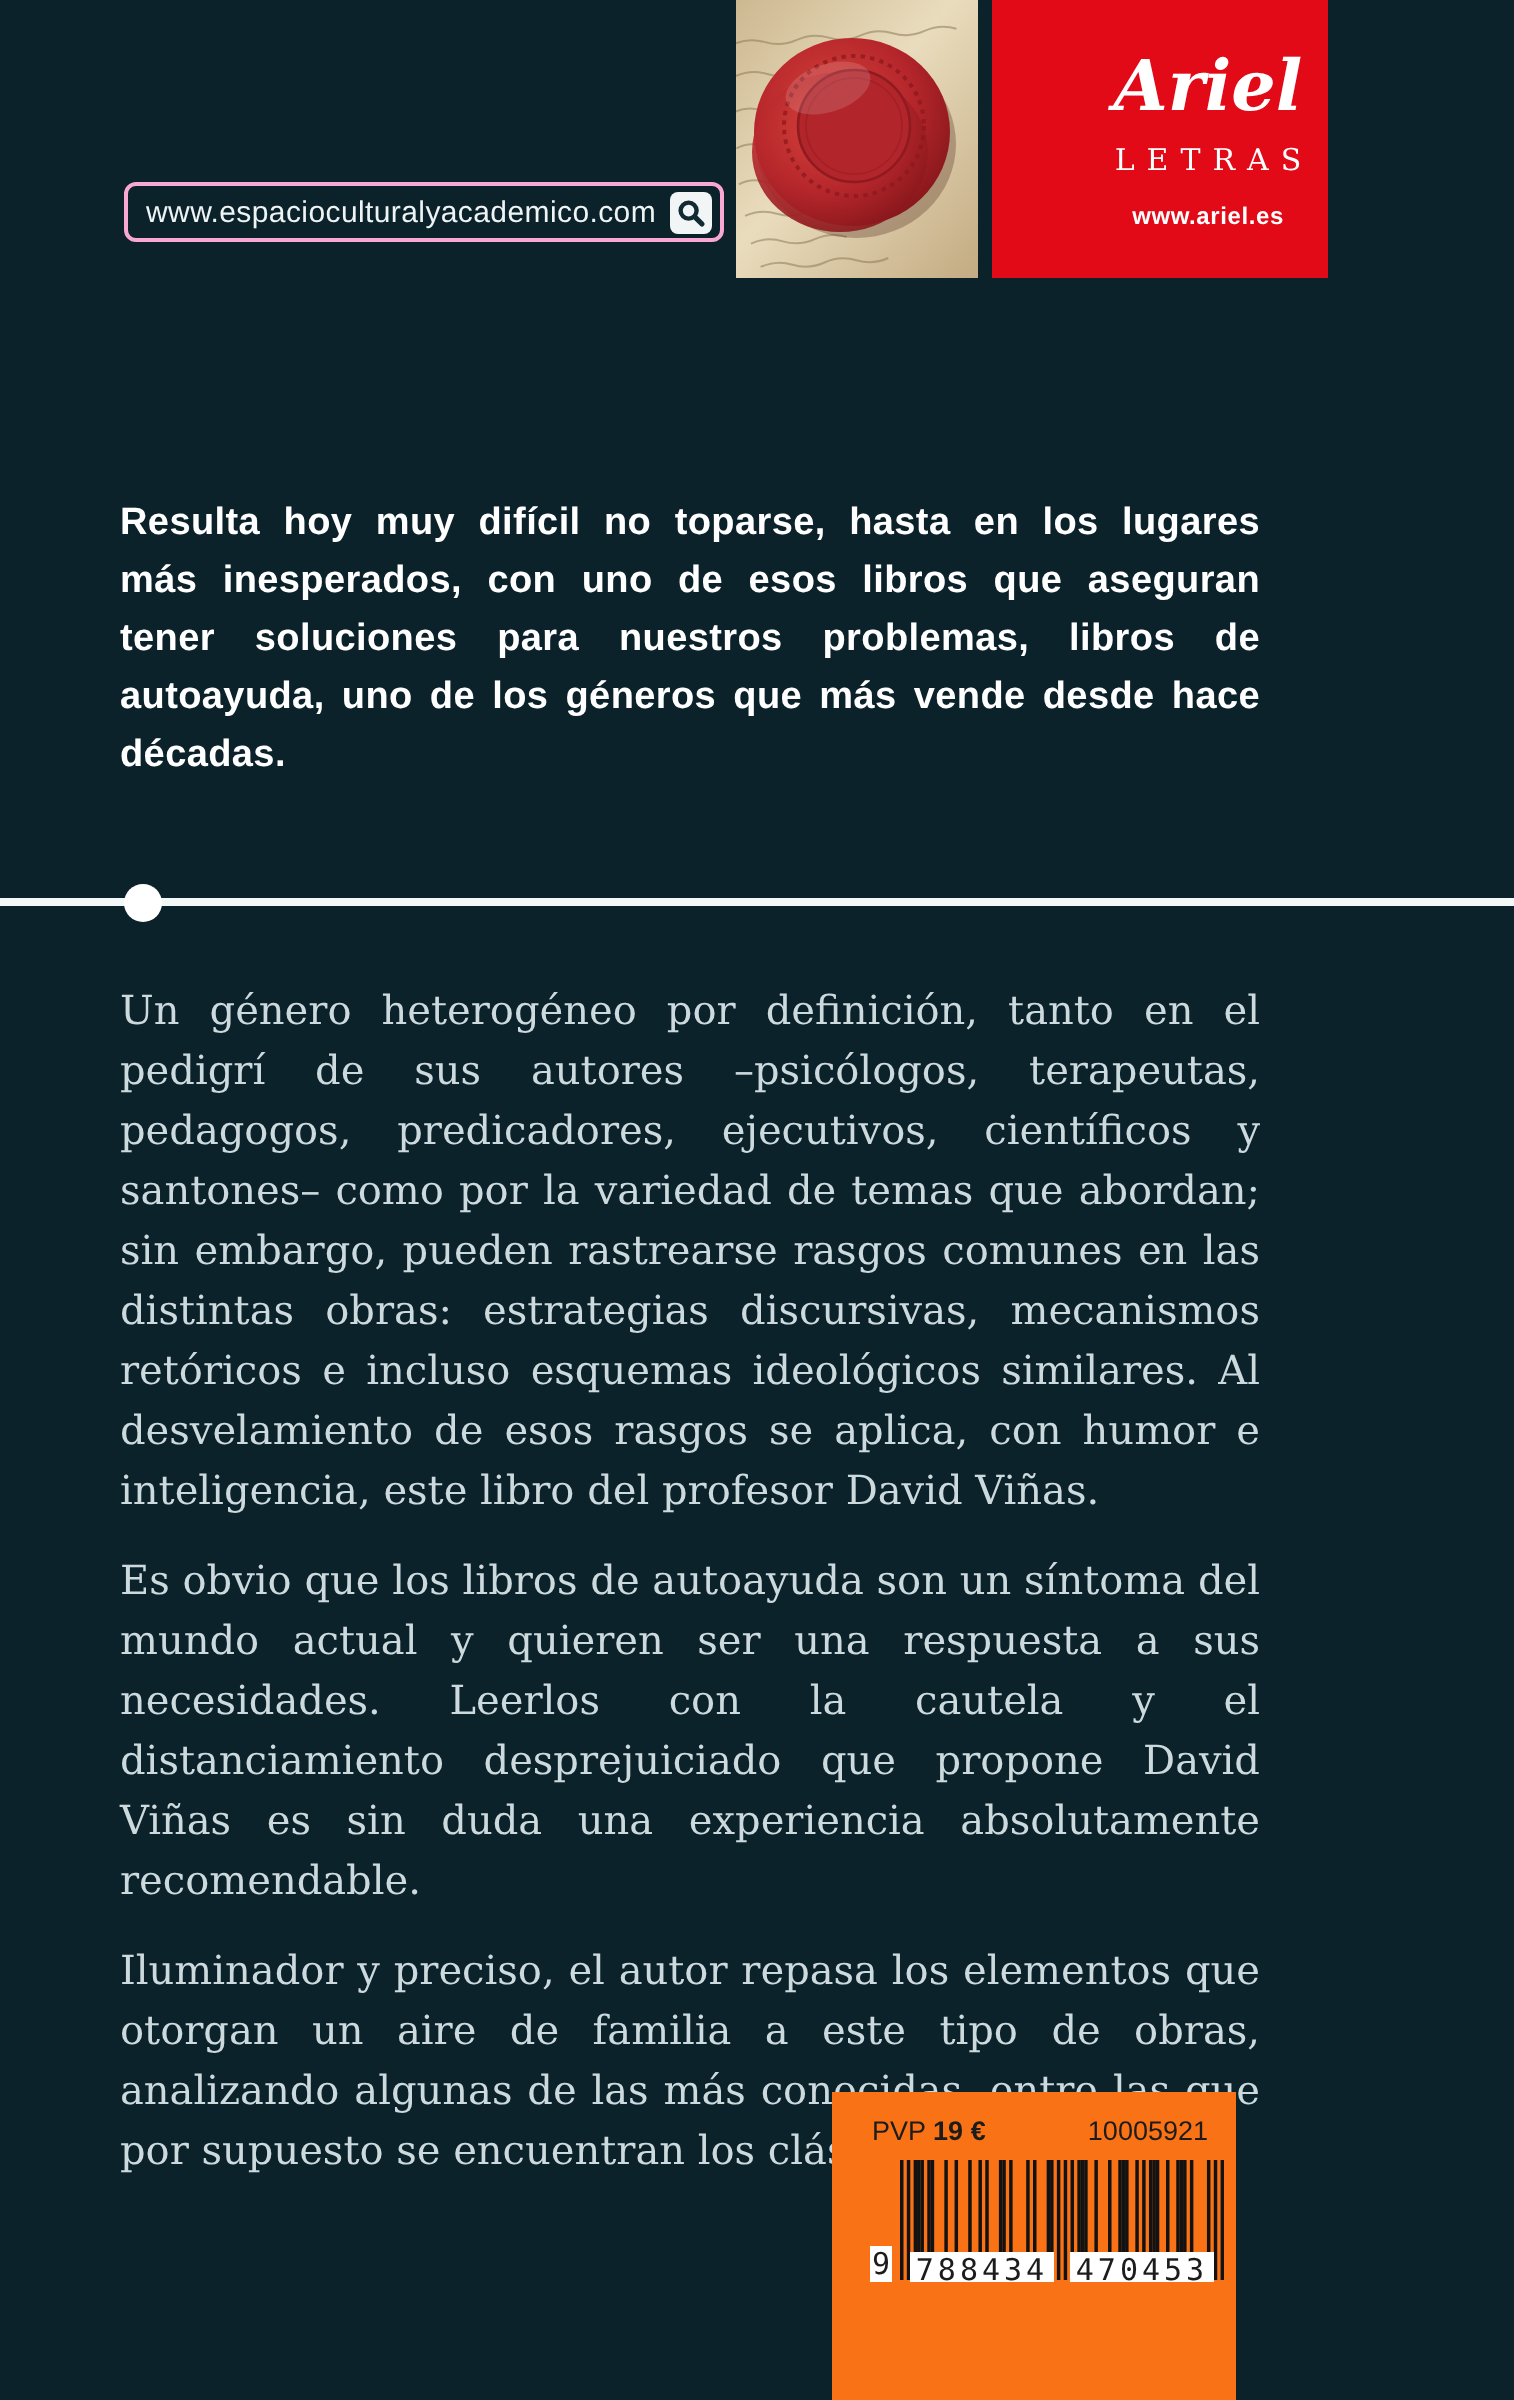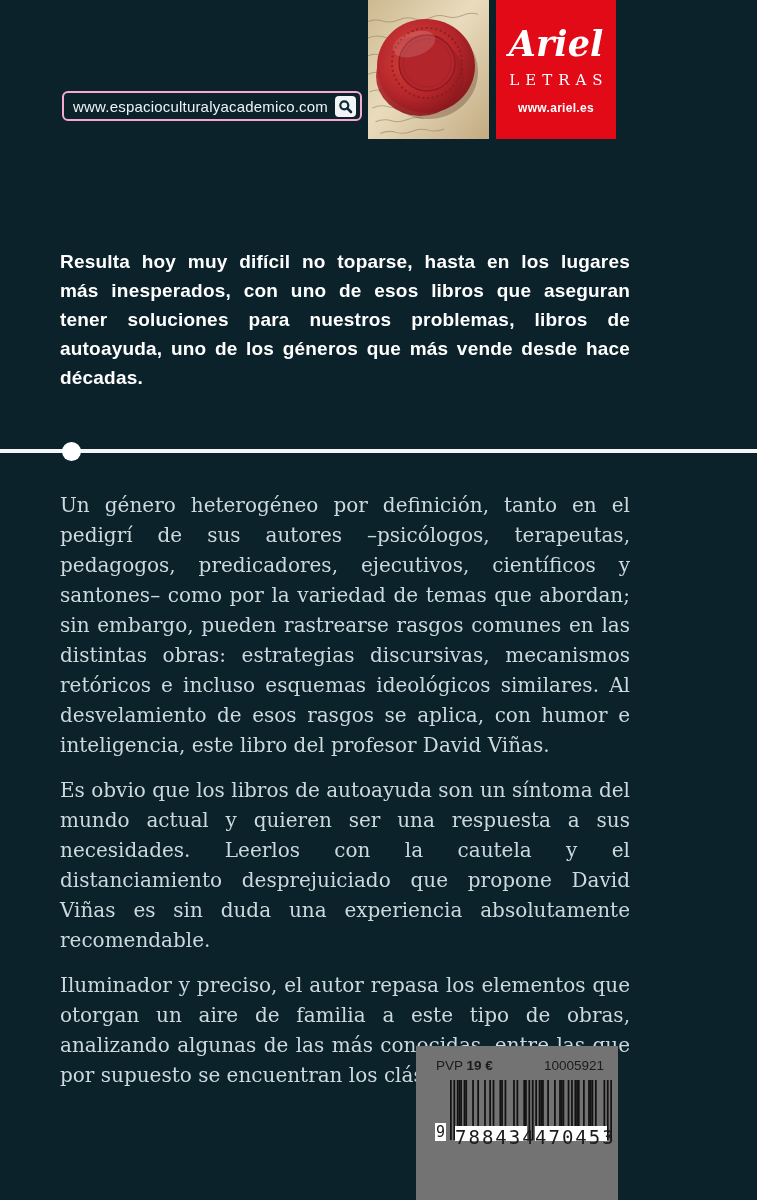--- a/index.html
+++ b/index.html
@@ -27,21 +27,21 @@
     display:flex;align-items:center;justify-content:center;flex:0 0 auto;
   }
 
   
   .brand{position:absolute;left:368px;top:0;width:248px;height:139px;display:flex;}
   .seal-panel{width:121px;height:139px;flex:0 0 auto;}
   .brand-gap{width:7px;height:100%;flex:0 0 auto;}
   .ariel-panel{
     width:120px;height:139px;flex:0 0 auto;
     display:flex;flex-direction:column;align-items:center;justify-content:center;
-    color:#ffffff;text-align:center;
+    color:#ffffff;text-align:center;padding-left:48px;
   }
   .ariel-name{
     font-family:"DejaVu Serif",serif;font-style:italic;font-weight:700;
     font-size:35px;line-height:1;margin-top:2px;
   }
   .ariel-letras{
     font-family:"DejaVu Serif",serif;
     font-size:15px;letter-spacing:6px;margin:10px 0 0 6px;
   }
   .ariel-web{font-size:12px;font-weight:700;margin-top:12px;letter-spacing:.3px;}
@@ -65,35 +65,35 @@
     position:absolute;left:60px;top:490px;width:570px;
     font-family:"DejaVu Serif",serif;
     font-size:20px;line-height:30px;
     text-align:justify;
   }
   .body-copy p{margin:0 0 15px 0;}
 
   
   .barcode-box{
     position:absolute;left:416px;top:1046px;width:202px;height:154px;
-    background:#737373;box-sizing:border-box;
+    background:#f97316;box-sizing:border-box;
     padding:12px 12px 0 12px;color:#1c1c1c;
   }
   .price-row{display:flex;justify-content:space-between;align-items:baseline;
     font-size:13.5px;padding:0 2px 0 8px;}
   .price-row .bold{font-weight:700;}
   .ean-wrap{position:relative;margin:7px 0 0 22px;width:162px;height:60px;}
   .ean-wrap svg{position:absolute;left:0;top:0;}
   .ean-digit-first{
     position:absolute;left:-15px;bottom:-1px;
     font-family:"DejaVu Sans Mono",monospace;font-size:15px;background:#fff;padding:0 1px;
   }
   .ean-group{
     position:absolute;bottom:-1px;height:15px;
-    font-family:"DejaVu Sans Mono",monospace;font-size:19px;letter-spacing:2px;
+    font-family:"DejaVu Sans Mono",monospace;font-size:15px;letter-spacing:2px;
     background:#fff;text-align:center;width:72px;
   }
   .ean-g1{left:5px;}
   .ean-g2{left:85px;}
 </style>
 </head>
 <body>
 
 <div class="page">
 

